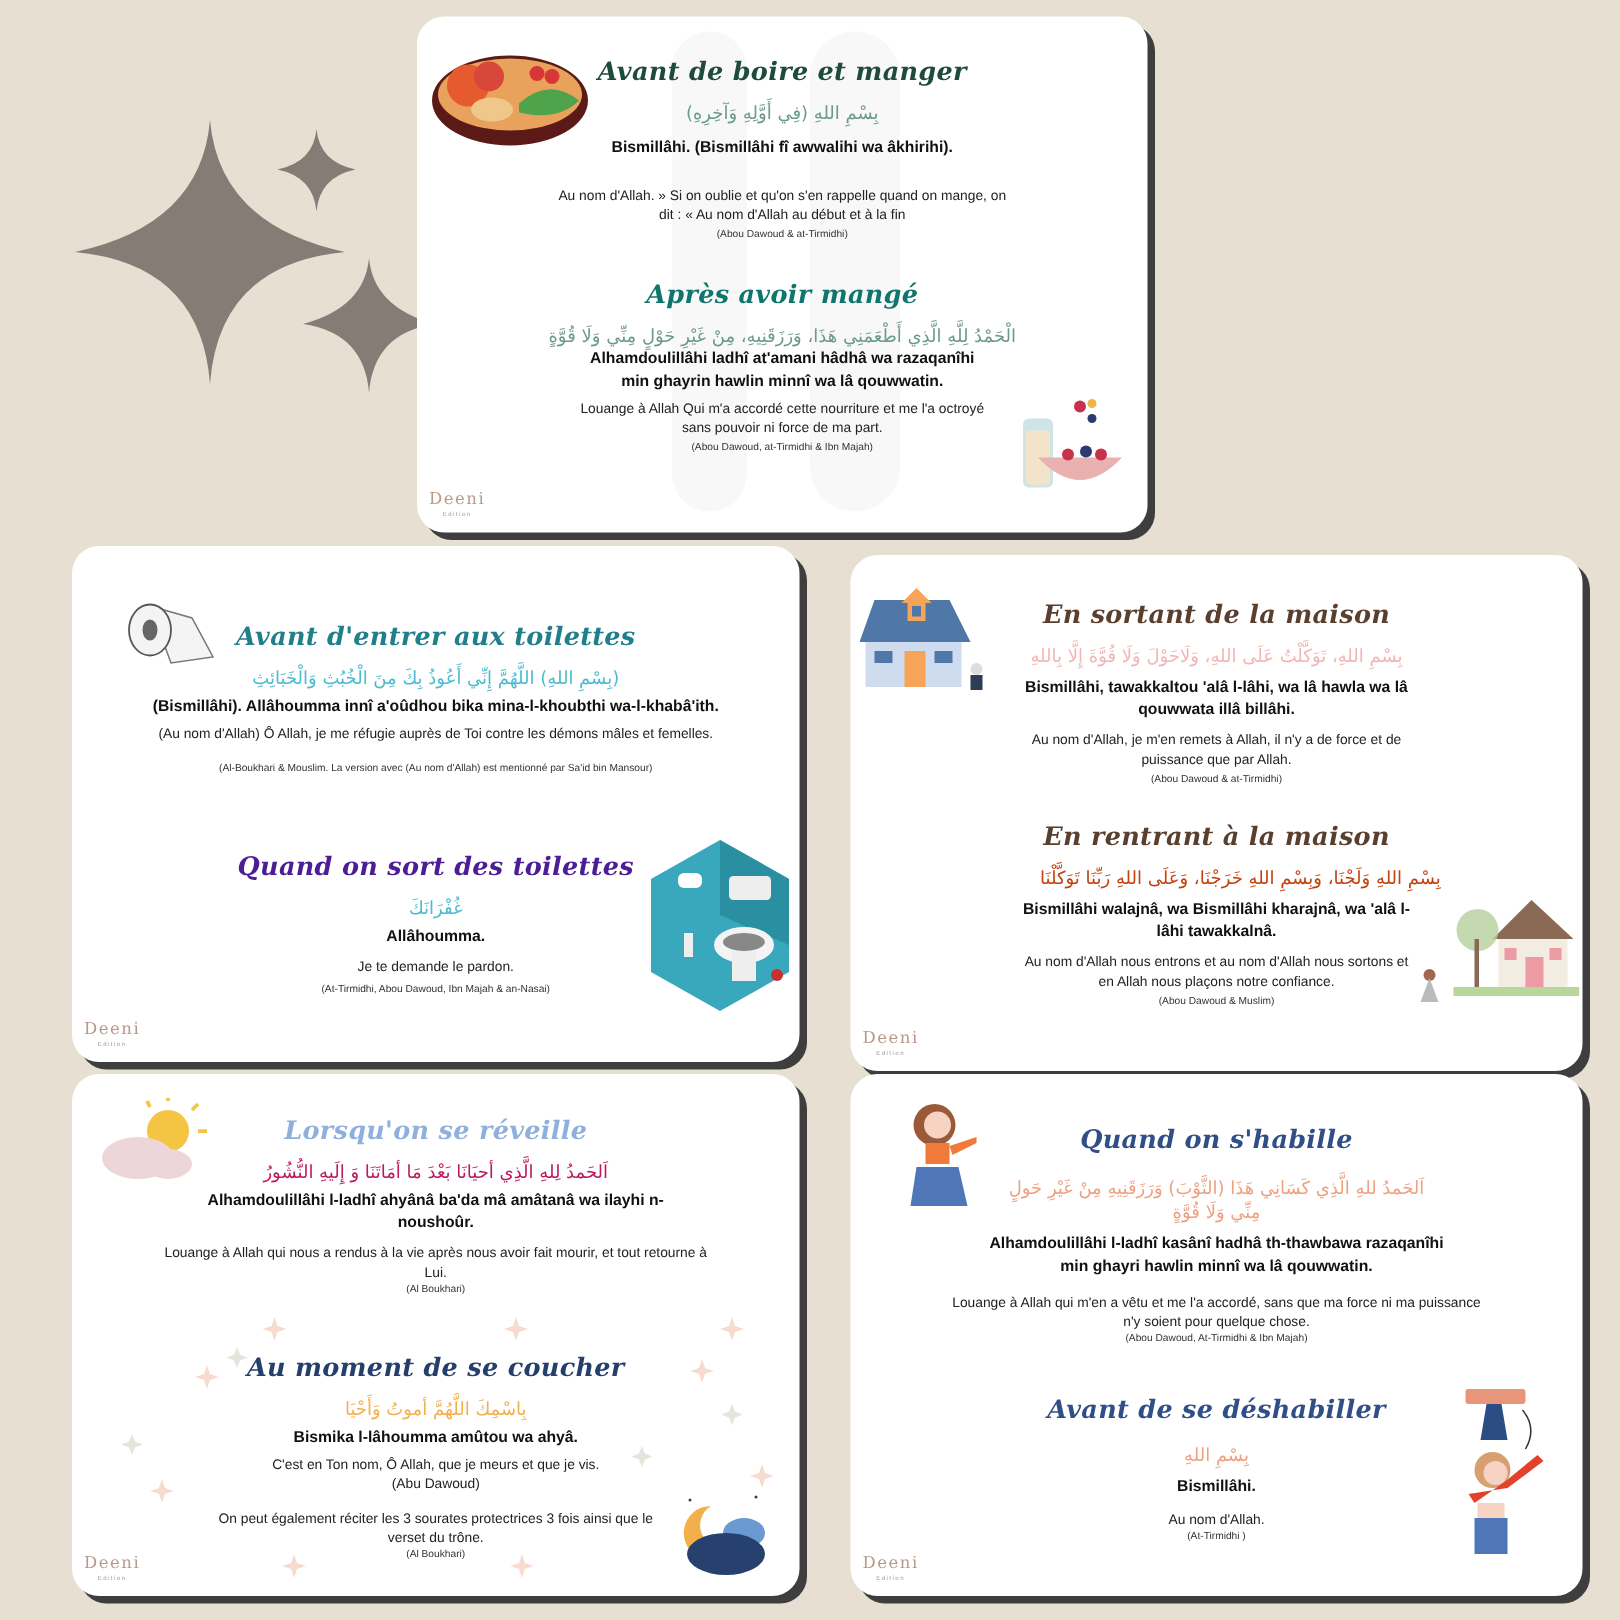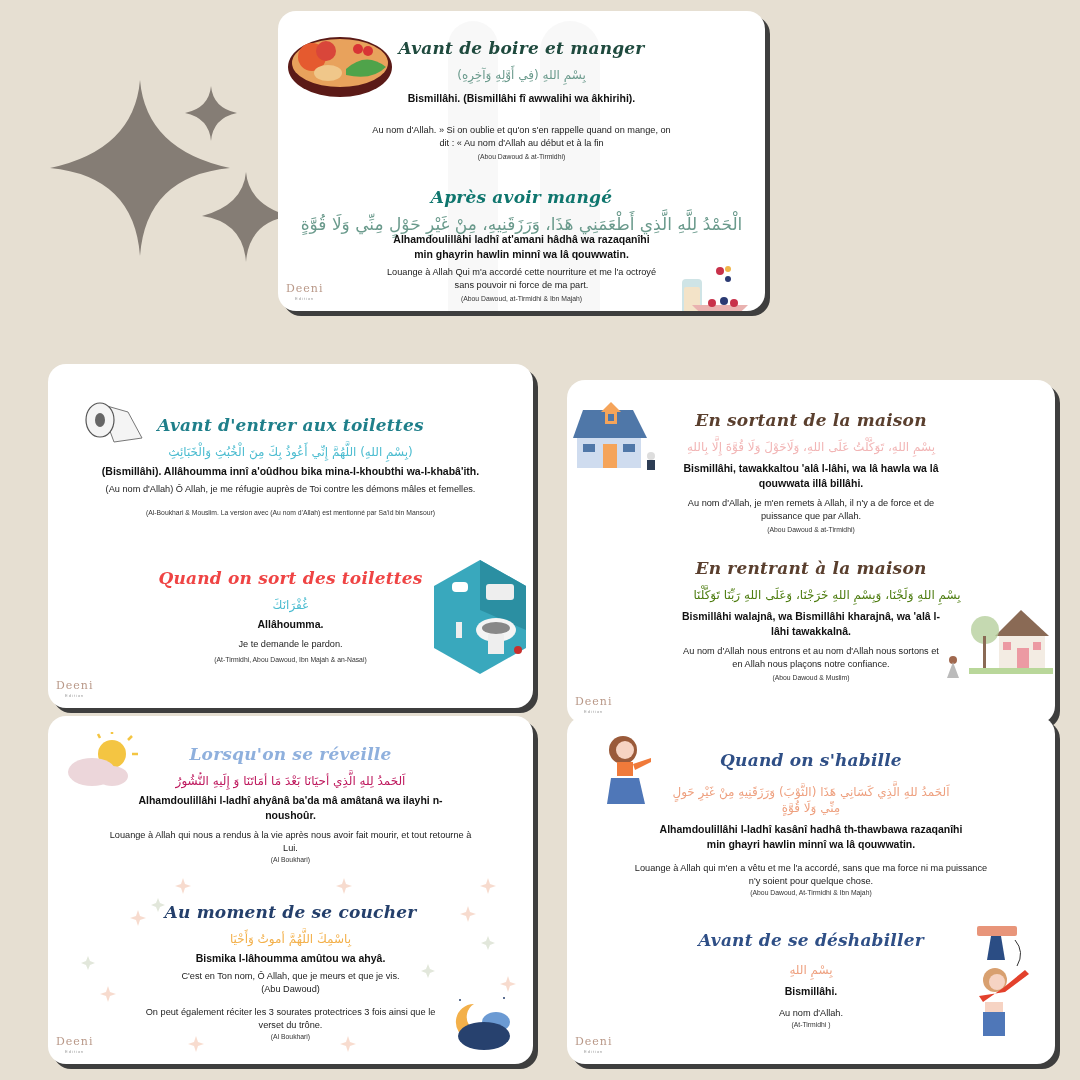--- a/index.html
+++ b/index.html
@@ -11,23 +11,23 @@
       color: #111;
     }
     .sparkles { position: absolute; left: 0; top: 0; width: 300px; height: 300px; }
     .card {
       position: absolute;
       background: #fff;
       border-radius: 18px;
       box-shadow: 5px 5px 0 #3e3e3e;
       overflow: hidden;
     }
-    .card-1 { left: 278px; top: 11px; width: 487px; height: 300px; }
+    .card-1 { left: 278px; top: 11px; width: 487px; height: 344px; }
     .card-2 { left: 48px; top: 364px; width: 485px; height: 344px; }
-    .card-3 { left: 567px; top: 380px; width: 488px; height: 344px; }
+    .card-3 { left: 567px; top: 370px; width: 488px; height: 344px; }
     .card-4 { left: 48px; top: 716px; width: 485px; height: 348px; }
     .card-5 { left: 567px; top: 716px; width: 488px; height: 348px; }
 
     .section { position: absolute; left: 0; right: 0; text-align: center; }
     .title {
       font-family: "DejaVu Serif", serif;
       font-style: italic;
       font-weight: bold;
       font-size: 17px;
       letter-spacing: 0.2px;
@@ -107,21 +107,21 @@
   <div class="section" style="top:27px;">
     <span class="title" style="color:#1f4a3e;">Avant de boire et manger</span>
     <span class="arabic" style="color:#6a9a8c;">بِسْمِ اللهِ (فِي أَوَّلِهِ وَآخِرِهِ)</span>
     <span class="translit">Bismillâhi. (Bismillâhi fî awwalihi wa âkhirihi).</span>
     <span class="meaning" style="margin:18px auto 0;width:300px;">Au nom d'Allah. » Si on oublie et qu'on s'en rappelle quand on mange, on dit : « Au nom d'Allah au début et à la fin</span>
     <span class="source">(Abou Dawoud &amp; at-Tirmidhi)</span>
   </div>
 
   <div class="section" style="top:176px;">
     <span class="title" style="color:#0f766e;">Après avoir mangé</span>
-    <span class="arabic" style="color:#6a9a8c;font-size:17px;">الْحَمْدُ لِلَّهِ الَّذِي أَطْعَمَنِي هَذَا، وَرَزَقَنِيهِ، مِنْ غَيْرِ حَوْلٍ مِنِّي وَلَا قُوَّةٍ</span>
+    <span class="arabic" style="color:#6a9a8c;font-size:12px;">الْحَمْدُ لِلَّهِ الَّذِي أَطْعَمَنِي هَذَا، وَرَزَقَنِيهِ، مِنْ غَيْرِ حَوْلٍ مِنِّي وَلَا قُوَّةٍ</span>
     <span class="translit" style="width:270px;margin:0 auto 0;height:32px;overflow:visible;">Alhamdoulillâhi ladhî at'amani hâdhâ wa razaqanîhi min ghayrin hawlin minnî wa lâ qouwwatin.</span>
     <span class="meaning" style="width:290px;margin:2px auto 0;">Louange à Allah Qui m'a accordé cette nourriture et me l'a octroyé sans pouvoir ni force de ma part.</span>
     <span class="source">(Abou Dawoud, at-Tirmidhi &amp; Ibn Majah)</span>
   </div>
 
   <svg class="illus" style="left:400px;top:254px;width:72px;height:66px" viewBox="0 0 72 66">
     <rect x="4" y="14" width="20" height="46" rx="4" fill="#cfe4e6"></rect>
     <rect x="6" y="22" width="16" height="36" rx="2" fill="#f3e3c8"></rect>
     <path d="M14,40 Q42,70 70,40 Z" fill="#e9b2b0"></path>
     <circle cx="34" cy="38" r="4" fill="#c8314a"></circle>
@@ -147,21 +147,21 @@
 
   <div class="section" style="top:51px;">
     <span class="title" style="color:#1f7f8a;">Avant d'entrer aux toilettes</span>
     <span class="arabic" style="color:#4bbcd0;">(بِسْمِ اللهِ) اللَّهُمَّ إِنِّي أَعُوذُ بِكَ مِنَ الْخُبُثِ وَالْخَبَائِثِ</span>
     <span class="translit" style="margin-top:4px;">(Bismillâhi). Allâhoumma innî a'oûdhou bika mina-l-khoubthi wa-l-khabâ'ith.</span>
     <span class="meaning" style="width:390px;margin:4px auto 12px;">(Au nom d'Allah) Ô Allah, je me réfugie auprès de Toi contre les démons mâles et femelles.</span>
     <span class="source" style="width:300px;margin:8px auto 0;">(Al-Boukhari &amp; Mouslim. La version avec (Au nom d'Allah) est mentionné par Sa'id bin Mansour)</span>
   </div>
 
   <div class="section" style="top:204px;">
-    <span class="title" style="color:#ef4444;">Quand on sort des toilettes</span>
+    <span class="title" style="color:#4c1d95;">Quand on sort des toilettes</span>
     <span class="arabic" style="color:#4bbcd0;">غُفْرَانَكَ</span>
     <span class="translit" style="margin-top:4px;">Allâhoumma.</span>
     <span class="meaning">Je te demande le pardon.</span>
     <span class="source" style="margin-top:4px;">(At-Tirmidhi, Abou Dawoud, Ibn Majah &amp; an-Nasai)</span>
   </div>
 
   <svg class="illus" style="left:384px;top:196px;width:96px;height:114px" viewBox="0 0 96 114">
     <polygon points="48,0 94,26 94,88 48,114 2,88 2,26" fill="#39a8bd"></polygon>
     <polygon points="48,0 94,26 94,70 48,50" fill="#2b8fa2"></polygon>
     <rect x="54" y="24" width="28" height="16" rx="3" fill="#eee"></rect>
@@ -196,21 +196,21 @@
   <div class="section" style="top:30px;">
     <span class="title" style="color:#5a3f2e;">En sortant de la maison</span>
     <span class="arabic" style="color:#f2b5b5;">بِسْمِ اللهِ، تَوَكَّلْتُ عَلَى اللهِ، وَلَاحَوْلَ وَلَا قُوَّةَ إِلَّا بِاللهِ</span>
     <span class="translit" style="width:290px;margin:6px auto 0;">Bismillâhi, tawakkaltou 'alâ l-lâhi, wa lâ hawla wa lâ qouwwata illâ billâhi.</span>
     <span class="meaning" style="width:290px;margin:6px auto 0;">Au nom d'Allah, je m'en remets à Allah, il n'y a de force et de puissance que par Allah.</span>
     <span class="source">(Abou Dawoud &amp; at-Tirmidhi)</span>
   </div>
 
   <div class="section" style="top:178px;">
     <span class="title" style="color:#5a3f2e;">En rentrant à la maison</span>
-    <span class="arabic" style="color:#4d7c0f;padding-left:32px;">بِسْمِ اللهِ وَلَجْنَا، وَبِسْمِ اللهِ خَرَجْنَا، وَعَلَى اللهِ رَبِّنَا تَوَكَّلْنَا</span>
+    <span class="arabic" style="color:#c2410c;padding-left:32px;">بِسْمِ اللهِ وَلَجْنَا، وَبِسْمِ اللهِ خَرَجْنَا، وَعَلَى اللهِ رَبِّنَا تَوَكَّلْنَا</span>
     <span class="translit" style="width:260px;margin:6px auto 0;">Bismillâhi walajnâ, wa Bismillâhi kharajnâ, wa 'alâ l-lâhi tawakkalnâ.</span>
     <span class="meaning" style="width:260px;margin:6px auto 0;">Au nom d'Allah nous entrons et au nom d'Allah nous sortons et en Allah nous plaçons notre confiance.</span>
     <span class="source">(Abou Dawoud &amp; Muslim)</span>
   </div>
 
   <svg class="illus" style="left:378px;top:226px;width:108px;height:74px" viewBox="0 0 108 74">
     <path d="M50,30 L76,4 L104,30 Z" fill="#8a6a55"></path>
     <rect x="54" y="30" width="46" height="34" fill="#f3ece3"></rect>
     <rect x="72" y="42" width="12" height="22" fill="#ec9aa3"></rect>
     <rect x="58" y="36" width="8" height="8" fill="#ec9aa3"></rect>

